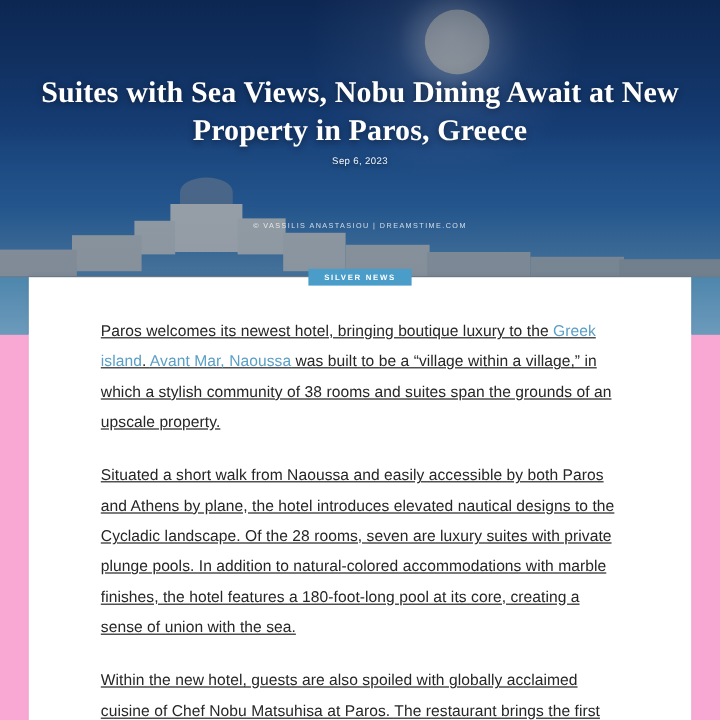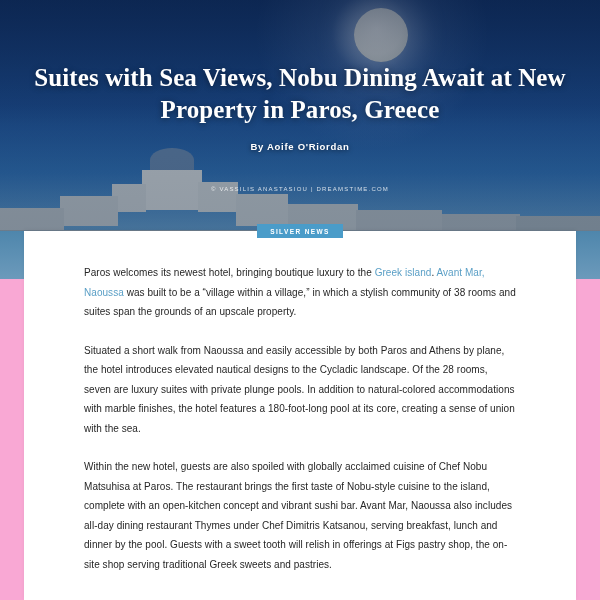--- a/index.html
+++ b/index.html
@@ -133,24 +133,25 @@
     font-weight: 700;
     letter-spacing: 1.4px;
     padding: 4px 13px 3px;
   }
 
   .body {
     padding: 32px 60px 0 60px;
   }
   .body p {
     margin: 0 0 19px 0;
-    font-size: 10px;
+    font-size: 13px;
     line-height: 1.95;
     color: #262626;
     letter-spacing: 0.05px;
+    text-decoration: underline;
   }
   .body a {
     color: #5a9fc6;
     text-decoration: none;
   }
 
   
   .edge-left {
     position: absolute;
     left: 0; top: 231px;
@@ -187,21 +188,21 @@
       <div class="blk" style="left:442px; top:76px; width:78px; height:20px; background:#a3adb2;"></div>
       <div class="blk" style="left:516px; top:78px; width:84px; height:20px; background:#9aa6ac;"></div>
       <div class="blk" style="left:0px; top:92px; width:600px; height:16px; background:#93a1a9;"></div>
       <div class="water"></div>
     </div>
 
     <div class="hero-shade"></div>
 
     <div class="hero-text">
       <h1 class="headline">Suites with Sea Views, Nobu Dining Await at New Property in Paros, Greece</h1>
-      <div class="byline">By Aoife O'Riordan</div>
+      <div class="date">Sep 6, 2023</div>
     </div>
 
     <div class="credit">© VASSILIS ANASTASIOU | DREAMSTIME.COM</div>
   </div>
 
   <div class="edge-left"></div>
   <div class="edge-right"></div>
 
   <div class="card">
     <div class="kicker-wrap">

